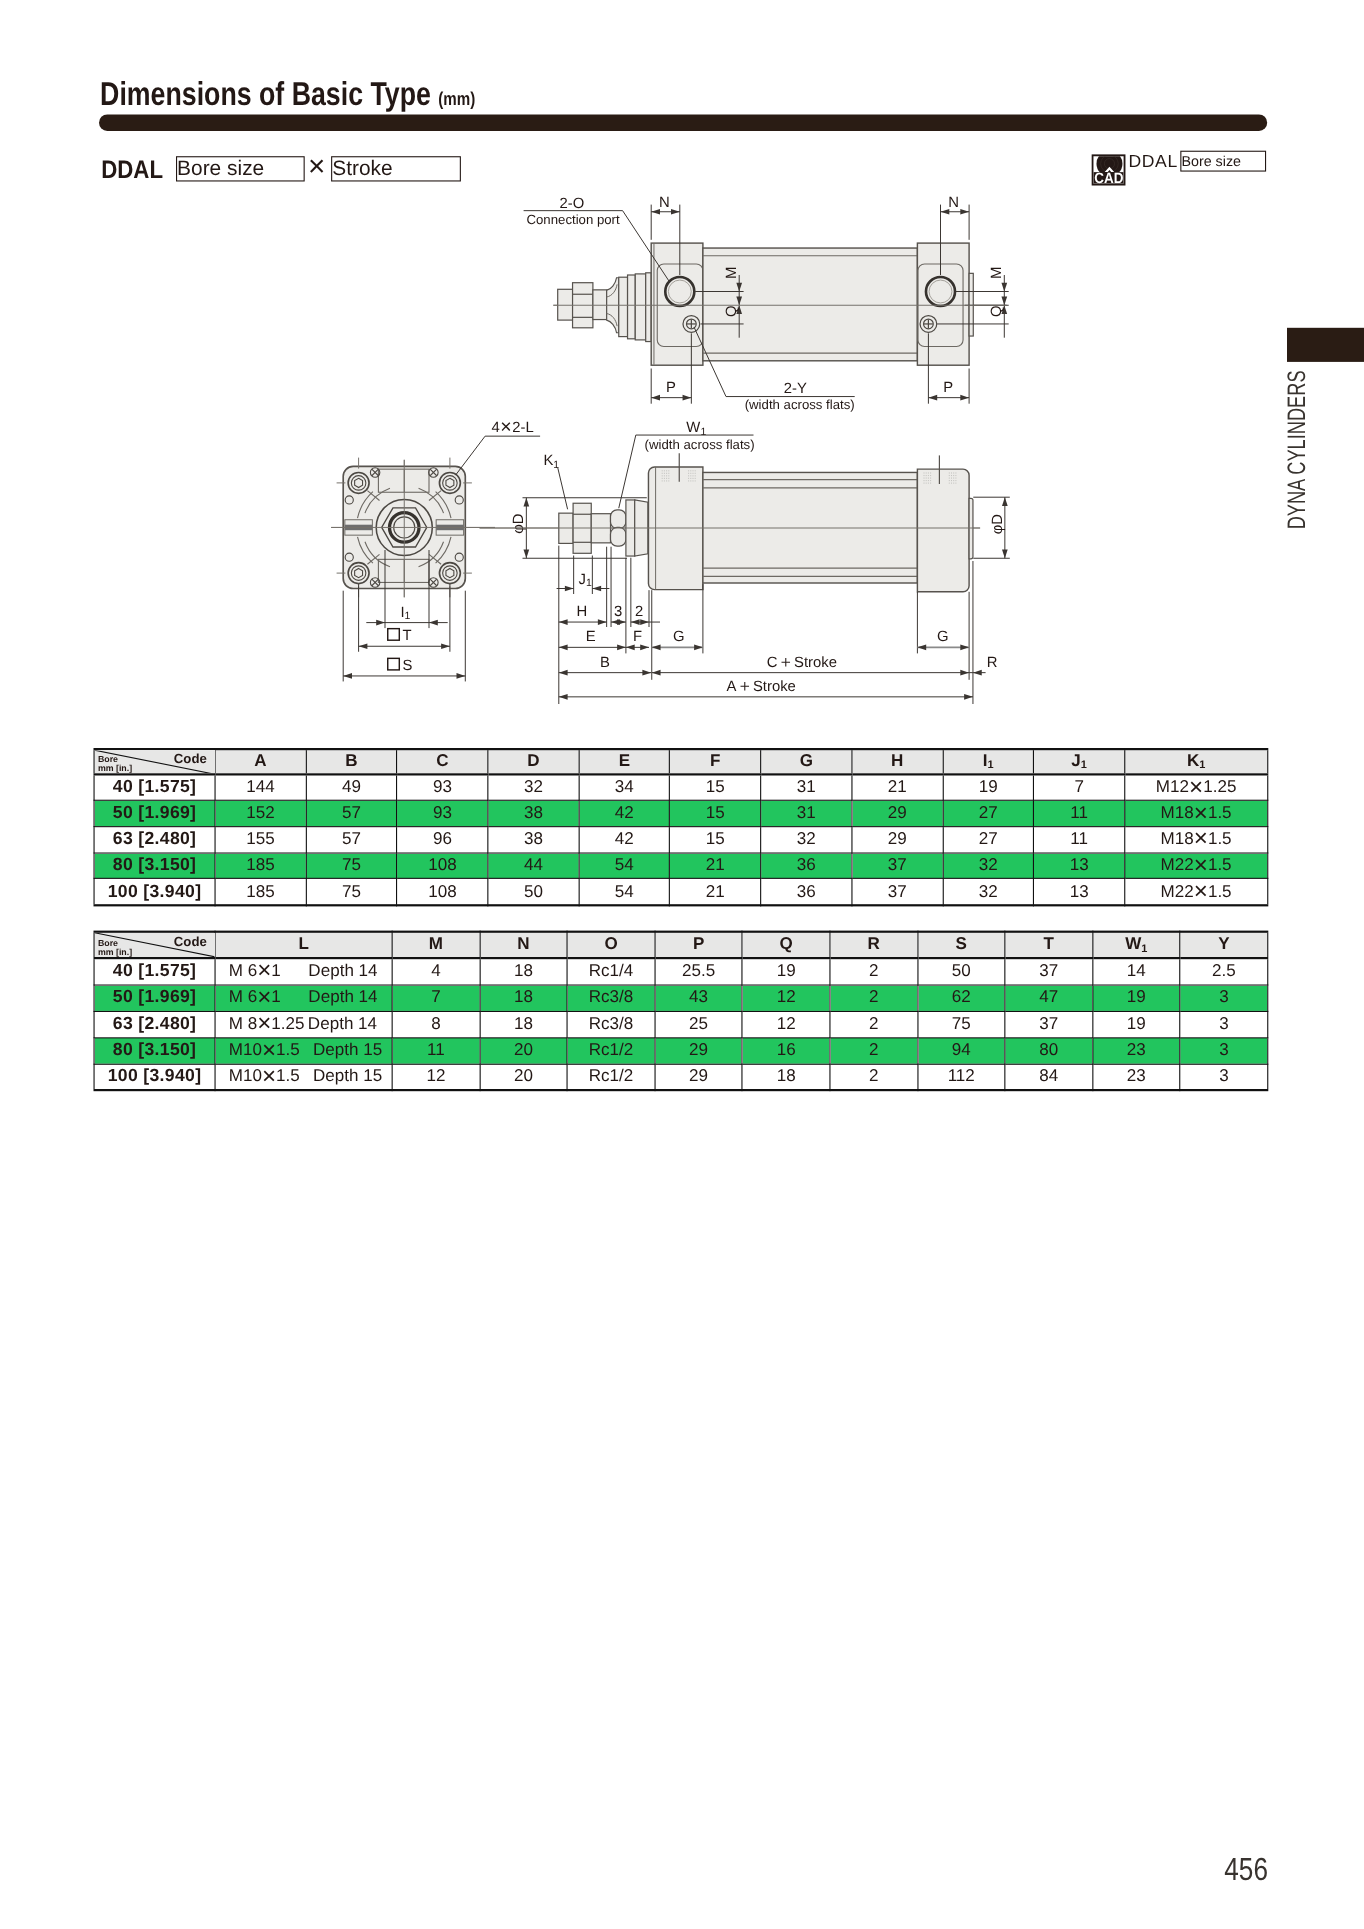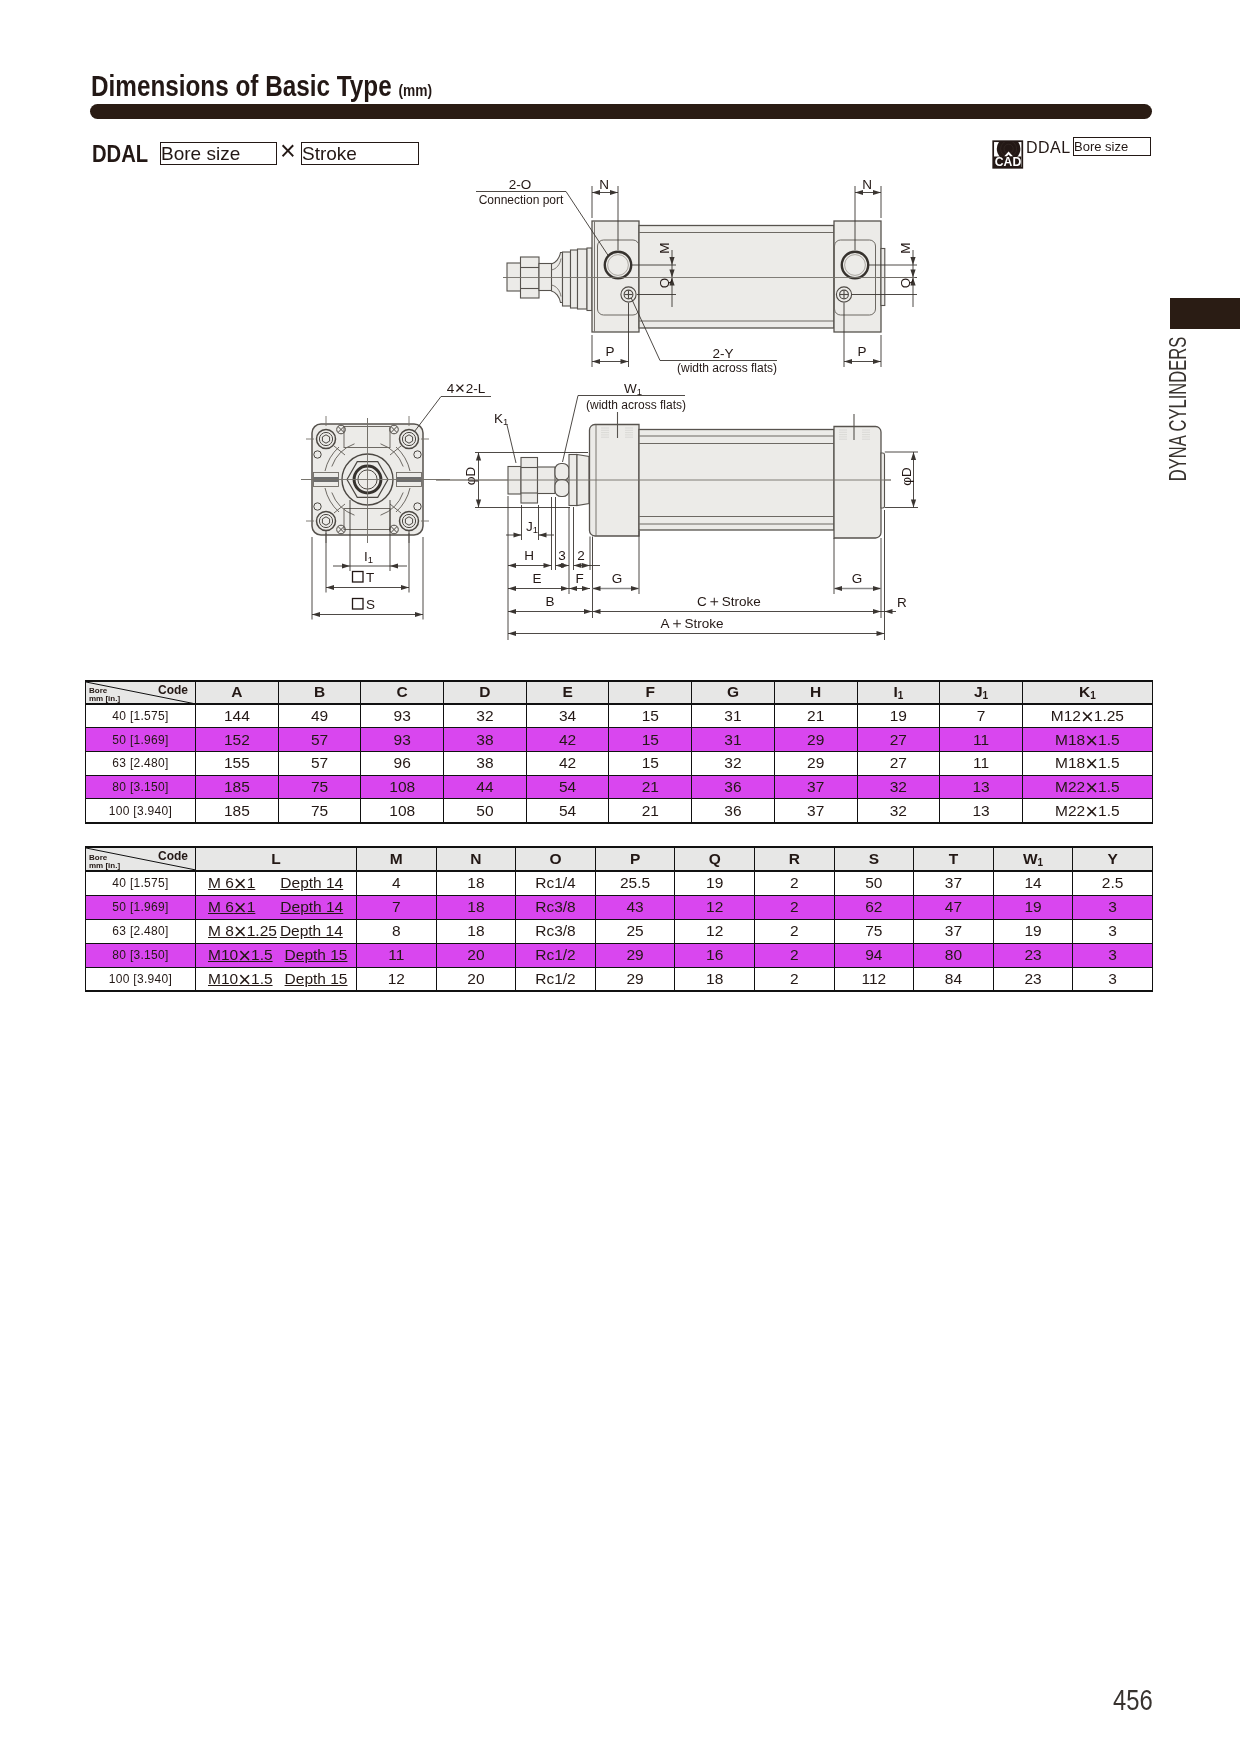--- a/index.html
+++ b/index.html
@@ -20,29 +20,29 @@
 .pageno{left:1113px;top:1684px;width:60px;font-size:29px;color:#38332f;transform:scaleX(0.82);transform-origin:left top;}
 table{border-collapse:collapse;table-layout:fixed;}
 td,th{padding:0;font-weight:normal;overflow:hidden;white-space:nowrap;}
 .dt{left:85px;top:680px;width:1067px;}
 .dt2{left:85px;top:846px;width:1067px;}
 .dt table, .dt2 table{width:1067px;}
 .dt td,.dt th,.dt2 td,.dt2 th{border:1px solid #111;font-size:15.5px;text-align:center;height:22.7px;}
 .dt2 td{height:22.9px;}
 .dt thead th{font-weight:bold;background:#e7e7e6;height:20.5px;border-bottom:2px solid #111;}
 .dt2 thead th{font-weight:bold;background:#e7e7e6;height:22px;border-bottom:2px solid #111;}
-.dt tr.alt td,.dt2 tr.alt td{background:#d946ef;}
-.dt td.bore,.dt2 td.bore{font-weight:normal;font-size:12px;letter-spacing:0.3px;}
+.dt tr.alt td,.dt2 tr.alt td{background:#22c55e;}
+.dt td.bore,.dt2 td.bore{font-weight:bold;font-size:16px;letter-spacing:0.3px;}
 .dt table, .dt2 table{border-top:2.5px solid #111;border-bottom:2.5px solid #111;border-left:1.5px solid #111;border-right:1.5px solid #111;}
 .codecell{position:relative;background:#e7e7e6;}
 .codecell .code{position:absolute;right:7px;top:1px;font-size:12px;font-weight:bold;}
 .codecell .boremm{position:absolute;left:3px;bottom:0px;font-size:8px;font-weight:bold;text-align:left;line-height:8px;}
 .codecell svg{position:absolute;left:0;top:0;}
 sub.s1{font-size:10px;vertical-align:-2px;line-height:0;}
-.lcol{text-align:left !important;text-decoration:underline;}
+.lcol{text-align:left !important;}
 .x{font-size:22px;line-height:0;vertical-align:-2.5px;}
 </style>
 </head>
 <body>
 
 <div class="abs title">Dimensions of Basic Type <span class="mm">(mm)</span></div>
 
 <div class="abs titlebar"></div>
 
 <div class="abs ddal">DDAL</div>

